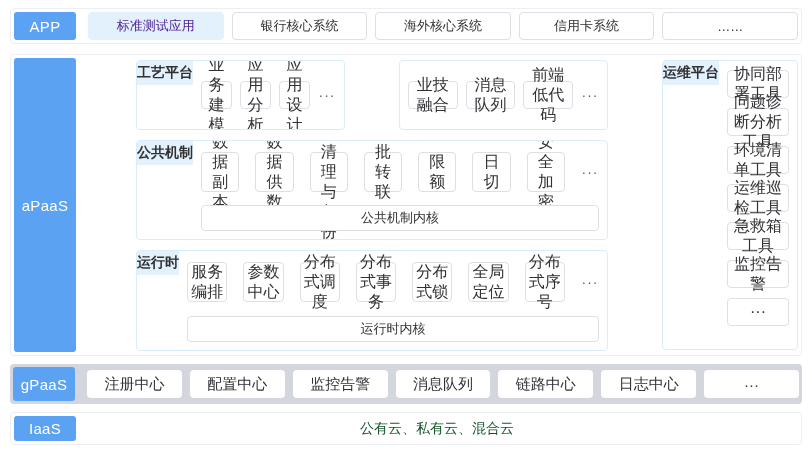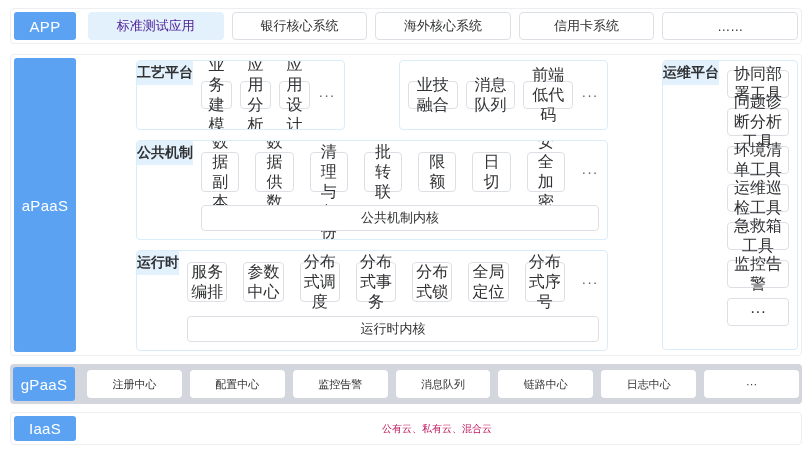--- a/index.html
+++ b/index.html
@@ -79,28 +79,28 @@
   .ops-panel { width:136px; flex-shrink:0; }
   .ops-body { flex:1; display:flex; flex-direction:column; gap:10px; padding:9px 8px; }
   .ops-body .item-box { height:28px; flex-shrink:0; }
 
   
   .gpaas-row { margin-top:8px; height:42px; background:#D3D6DC; border:none; }
   .gpaas-items { flex:1; display:flex; align-items:center; gap:8px; margin-left:12px; }
   .gpaas-item {
     flex:1; height:28px; background:#fff; border-radius:4px;
     display:flex; align-items:center; justify-content:center;
-    font-size:11px; cursor:pointer;
+    font-size:15px; cursor:pointer;
   }
 
   
   .iaas-row { margin-top:8px; height:34px; }
   .iaas-content {
     flex:1; display:flex; align-items:center; justify-content:center;
-    font-size:10px; color:#be185d;
+    font-size:14px; color:#14532d;
   }
 </style>
 </head>
 <body>
 
 <div class="page">
 
   <div class="layer-row app-row">
     <div class="layer-label">APP</div>
     <div class="app-items">

